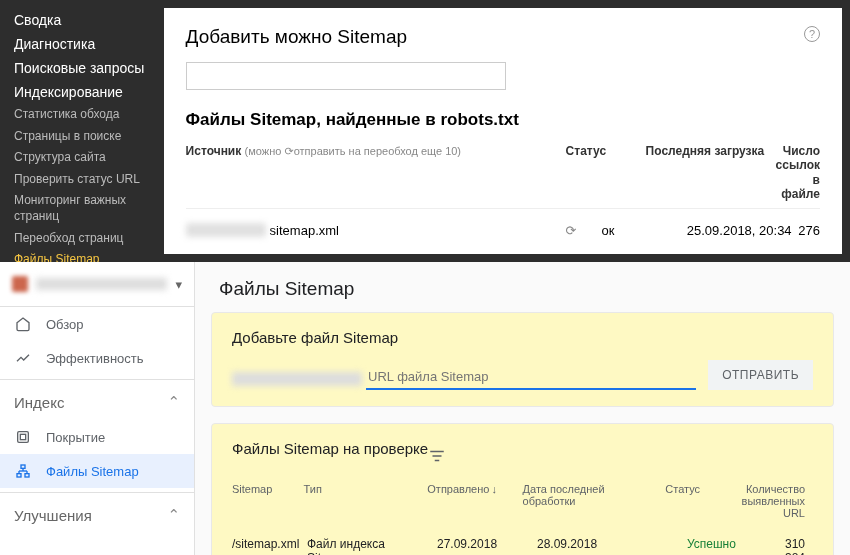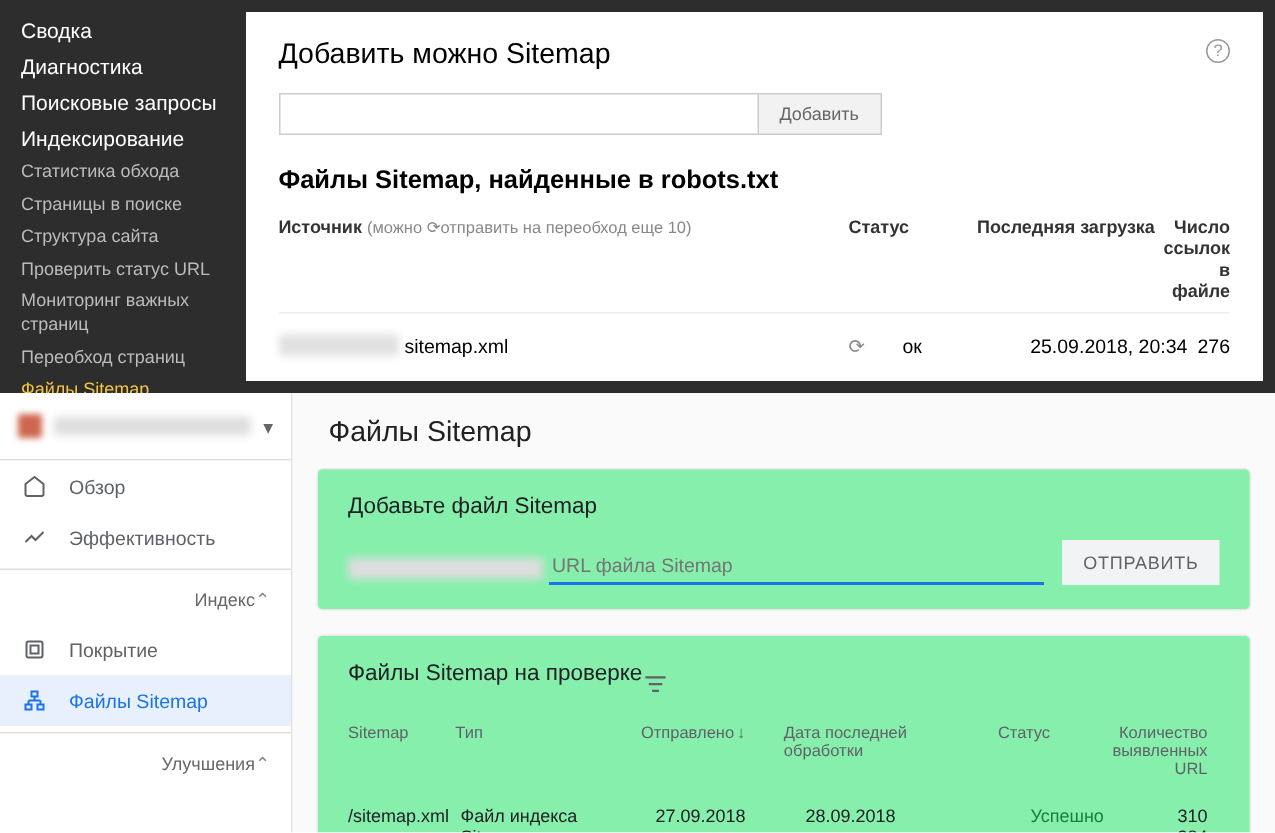--- a/index.html
+++ b/index.html
@@ -16,46 +16,46 @@
 .help-icon { position: absolute; top: 18px; right: 22px; width: 16px; height: 16px; border: 1px solid #999; border-radius: 50%; display: flex; align-items: center; justify-content: center; font-size: 11px; color: #999; cursor: pointer; }
 .add-row { display: flex; margin-bottom: 20px; }
 .add-input { width: 320px; height: 28px; border: 1px solid #ccc; padding: 0 6px; }
 .add-btn { height: 28px; padding: 0 14px; border: 1px solid #ccc; border-left: none; background: #f2f2f2; cursor: pointer; font-size: 12px; color: #666; }
 .top-content h3 { font-size: 17px; font-weight: 700; margin-bottom: 14px; }
 .yandex-table-head { display: flex; font-size: 12px; color: #333; border-bottom: 1px solid #eee; padding-bottom: 6px; }
 .yandex-table-head .src { width: 380px; font-weight: 700; }
 .yandex-table-head .src-hint { font-weight: 400; color: #888; font-size: 11px; }
 .yandex-table-head .refresh-mini { display: inline-block; }
 .yandex-table-head .status { width: 80px; font-weight: 700; }
-.yandex-table-head .last { width: 130px; text-align: center; font-weight: 700; line-height: 1.2; }
+.yandex-table-head .last { width: 130px; text-align: left; font-weight: 700; line-height: 1.2; }
 .yandex-table-head .links { flex: 1; text-align: right; font-weight: 700; line-height: 1.2; }
 .yandex-table-row { display: flex; padding: 14px 0; font-size: 13px; }
 .yandex-table-row .src { width: 380px; display: flex; align-items: center; }
 .blur-box { background: #e0e0e0; filter: blur(3px); border-radius: 2px; }
 .yandex-table-row .refresh { width: 16px; margin-right: 20px; color: #888; }
 .yandex-table-row .status { width: 60px; }
 .yandex-table-row .last { width: 130px; text-align: right; }
 .yandex-table-row .links { flex: 1; text-align: right; }
 
 .bottom { display: flex; height: 293px; }
 .bottom-sidebar { width: 195px; border-right: 1px solid #e0e0e0; background: #fff; }
 .site-selector { padding: 14px 12px; display: flex; align-items: center; border-bottom: 1px solid #e0e0e0; cursor: pointer; }
 .site-selector .favicon-blur { width: 16px; height: 16px; background: #cc664d; filter: blur(2px); margin-right: 8px; border-radius: 2px; }
 .site-selector .site-blur { flex: 1; height: 12px; background: #ddd; filter: blur(3px); }
 .site-selector .caret { margin-left: 8px; color: #666; }
 .nav-item { display: flex; align-items: center; padding: 9px 14px; cursor: pointer; font-size: 13px; color: #5f6368; }
 .nav-item.active { background: #e8f0fe; color: #1a73e8; }
 .nav-item .icon { width: 18px; margin-right: 14px; display: flex; align-items: center; justify-content: center; }
-.nav-section { padding: 9px 14px; font-size: 12px; color: #666; display: flex; align-items: center; justify-content: flex-end; cursor: pointer; }
+.nav-section { padding: 9px 14px; font-size: 15px; color: #666; display: flex; align-items: center; justify-content: space-between; cursor: pointer; }
 .nav-section .chev { color: #888; }
 .nav-divider { height: 1px; background: #e0e0e0; margin: 4px 0; }
 
 .bottom-content { flex: 1; background: #fafafa; padding: 0; overflow: hidden; }
 .page-title { font-size: 19px; padding: 16px 24px 12px; color: #202124; }
-.card { background: #86efac; margin: 0 16px 16px; border: 1px solid #e8e8e8; border-radius: 4px; padding: 16px 20px; }
+.card { background: #fef9c3; margin: 0 16px 16px; border: 1px solid #e8e8e8; border-radius: 4px; padding: 16px 20px; }
 .card h4 { font-size: 15px; font-weight: 400; color: #202124; margin-bottom: 14px; }
 .submit-row { display: flex; align-items: flex-end; }
 .submit-prefix { height: 14px; width: 130px; background: #ddd; filter: blur(3px); margin-bottom: 4px; }
 .submit-input { flex: 1; border: none; border-bottom: 2px solid #1a73e8; padding: 4px 2px; margin-left: 4px; font-size: 13px; color: #666; background: transparent; }
 .submit-btn { margin-left: 12px; background: #f1f3f4; border: none; padding: 8px 14px; font-size: 12px; color: #5f6368; cursor: pointer; letter-spacing: 0.5px; }
 .card-head { display: flex; justify-content: flex-start; align-items: center; }
 .filter-icon { cursor: pointer; color: #5f6368; }
 .gsc-table-head { display: flex; font-size: 11px; color: #5f6368; padding: 12px 0 8px; }
 .gsc-table-head > div, .gsc-table-row > div { padding-right: 8px; }
 .col-sitemap { width: 75px; }
@@ -87,21 +87,20 @@
     <div class="sub-item">Переобход страниц</div>
     <div class="sub-item active">Файлы Sitemap</div>
     <div class="sub-item">Переезд сайта</div>
   </div>
 
   <div class="top-content">
     <div class="help-icon">?</div>
     <h2>Добавить можно Sitemap</h2>
     <div class="add-row">
       <input class="add-input" type="text" style="">
-      <button class="add-btn">Добавить</button>
     </div>
     <h3>Файлы Sitemap, найденные в robots.txt</h3>
 
     <div class="yandex-table-head">
       <div class="src">
         <span>Источник</span>
         <span class="src-hint">
           <span>(можно </span><span class="refresh-mini">⟳ </span><span>отправить на переобход еще 10)</span>
         </span>
       </div>

